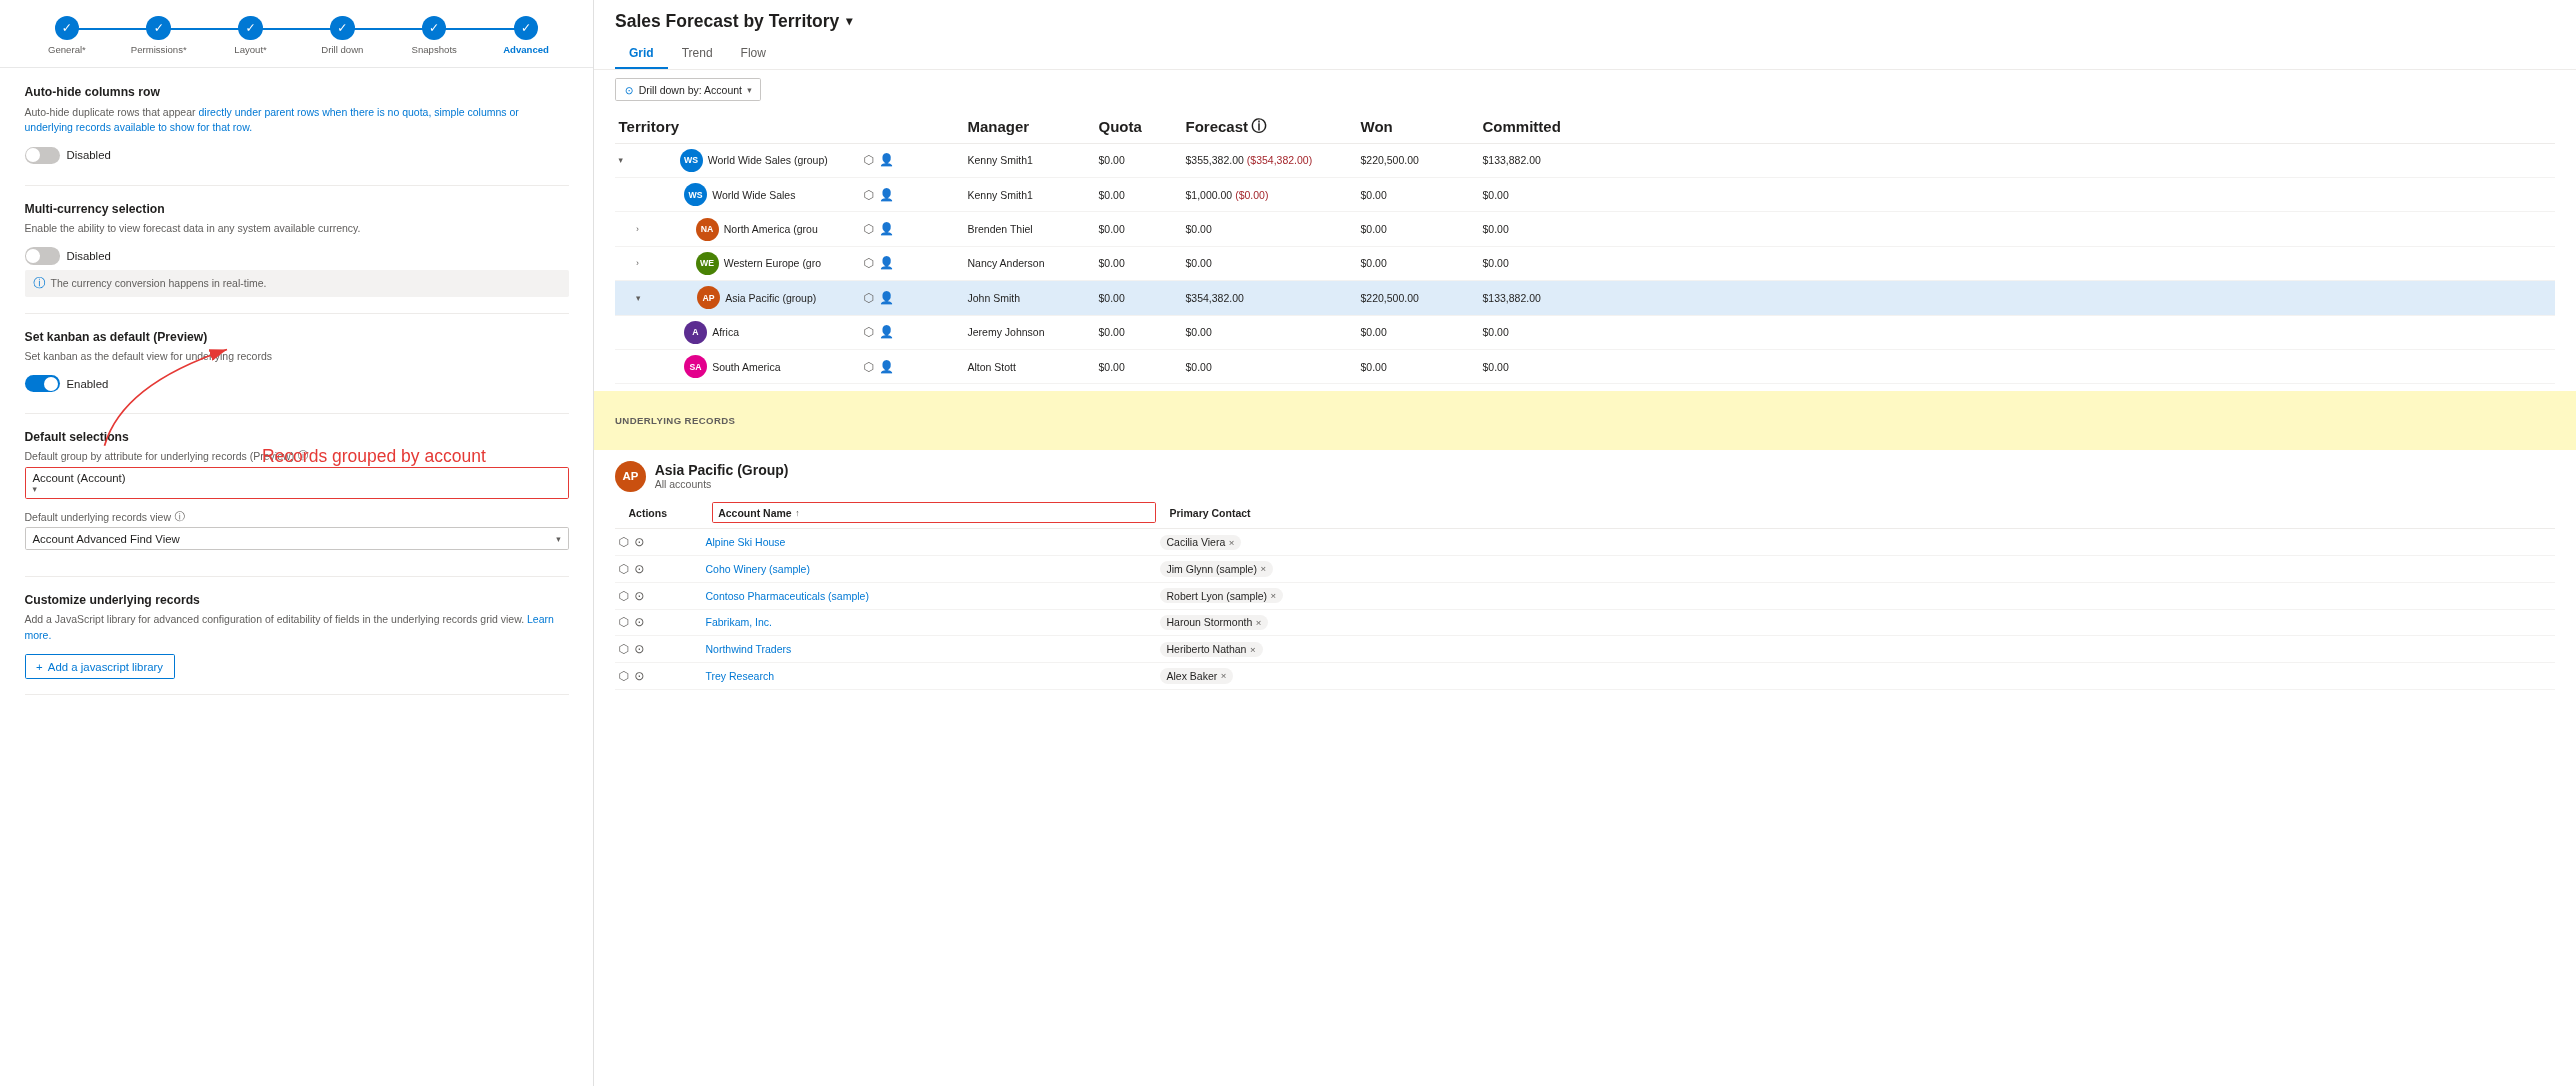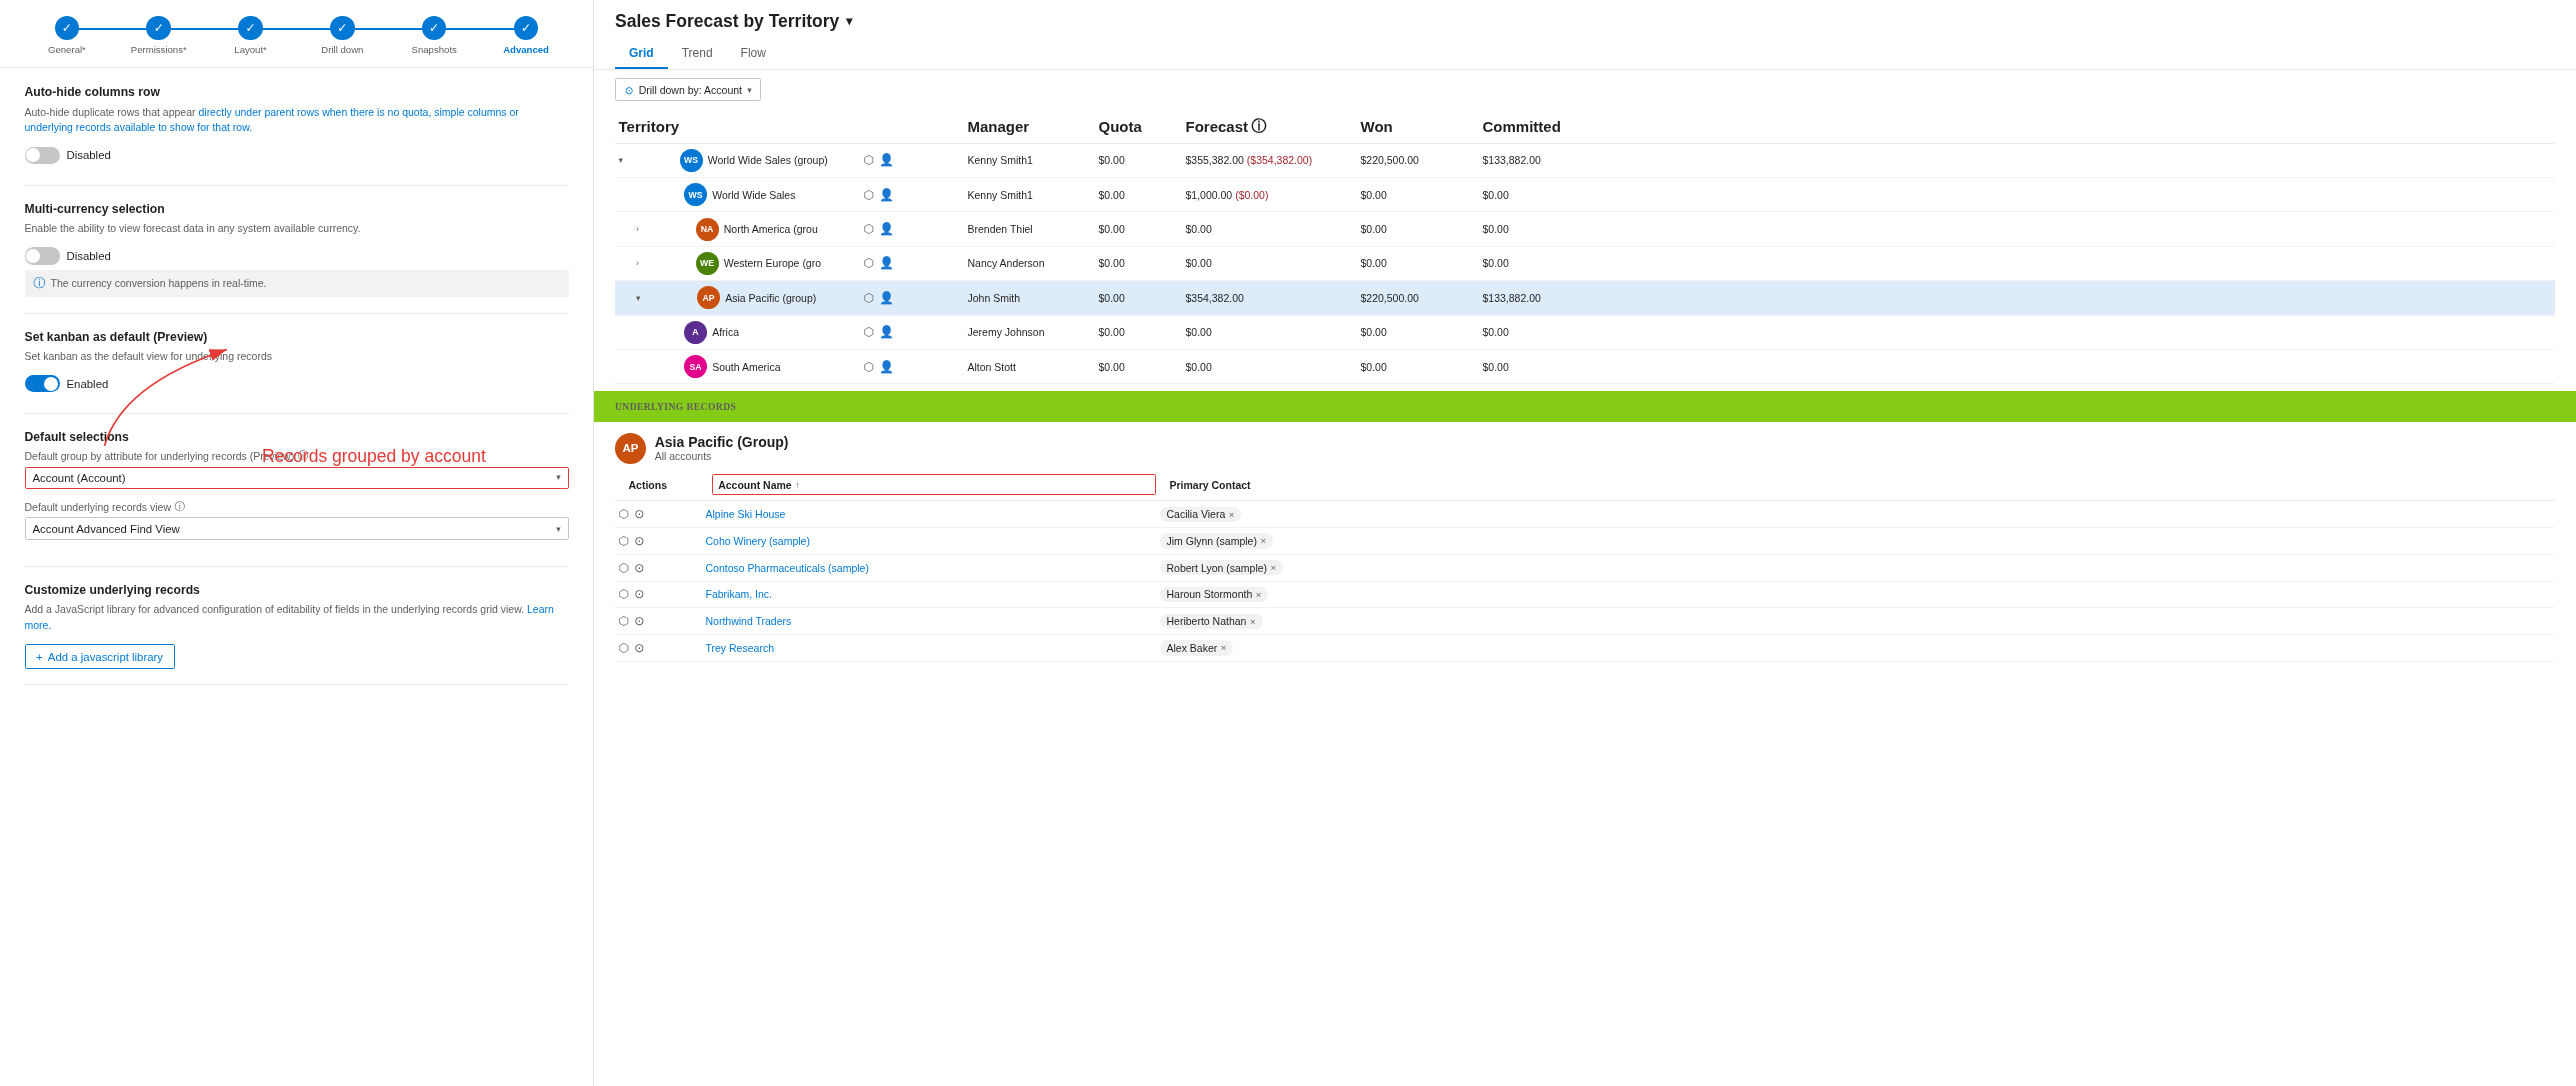--- a/index.html
+++ b/index.html
@@ -32,21 +32,21 @@
     .toggle.off::after { left: 1.7px; }
     .toggle.on::after { left: 19px; }
     .toggle-label { font-size: 11.4px; color: #201f1e; }
 
     
     .info-box { display: flex; align-items: center; gap: 5.2px; background: #f3f2f1; border-radius: 1.7px; padding: 5.2px 8.7px; font-size: 10.5px; color: #605e5c; margin-top: 5.2px; }
     .info-icon { color: #0078d4; font-size: 12.2px; }
 
     
     .field-label { font-size: 10.5px; color: #605e5c; margin-bottom: 3.5px; display: flex; align-items: center; gap: 3.5px; }
-    .dropdown-field { border: 1.7px solid #e53935; border-radius: 1.7px; padding: 4.4px 7px; display: flex; align-items: flex-start; justify-content: space-between; font-size: 11.4px; color: #201f1e; background: #fff; cursor: pointer; margin-bottom: 10.5px; }
+    .dropdown-field { border: 1.7px solid #e53935; border-radius: 1.7px; padding: 4.4px 7px; display: flex; align-items: flex-start; justify-content: space-between; font-size: 11.4px; color: #201f1e; background: #fff; cursor: pointer; margin-bottom: 10.5px; flex-direction: column; }
     .dropdown-field2 { border: 0.9px solid #c8c6c4; border-radius: 1.7px; padding: 4.4px 7px; display: flex; align-items: center; justify-content: space-between; font-size: 11.4px; color: #201f1e; background: #fff; cursor: pointer; margin-bottom: 10.5px; }
     .chevron { font-size: 8.7px; color: #605e5c; }
 
     
     .add-js-btn { display: flex; align-items: center; gap: 5.2px; border: 0.9px solid #0078d4; color: #0078d4; background: #fff; padding: 5.2px 10.5px; border-radius: 1.7px; font-size: 11.4px; cursor: pointer; margin-top: 7px; }
 
     
     .right-panel { flex: 1; overflow-y: auto; background: #fff; }
 
     
@@ -71,21 +71,21 @@
     .grid-cell { font-size: 10.5px; color: #201f1e; padding: 0 3.5px; }
     .territory-cell { display: flex; align-items: center; gap: 5.2px; }
     .avatar-circle { width: 23px; height: 23px; border-radius: 50%; display: flex; align-items: center; justify-content: center; font-size: 8.7px; font-weight: 700; color: #fff; flex-shrink: 0; margin-left: 48px; }
     .action-icons { display: flex; gap: 5.2px; align-items: center; }
     .action-icon { font-size: 12.2px; color: #605e5c; cursor: pointer; }
     .expand-btn { font-size: 8.7px; color: #605e5c; cursor: pointer; margin-right: 3.5px; }
     .negative { color: #a4262c; }
     .forecast-val { font-size: 10.5px; }
 
     
-    .underlying-header { background: #84cc16; padding: 10px 21px; font-size: 9.6px; font-weight: 600; color: #605e5c; letter-spacing: 0.4px; text-transform: uppercase; margin-top: 7px; font-family: Liberation Serif, serif; }
+    .underlying-header { background: #fef9c3; padding: 24px 21px; font-size: 9.6px; font-weight: 600; color: #605e5c; letter-spacing: 0.4px; text-transform: uppercase; margin-top: 7px; }
     .underlying-title { display: flex; align-items: center; gap: 8.7px; padding: 10.5px 21px 5.2px 21px; }
     .underlying-avatar { width: 31px; height: 31px; border-radius: 50%; background: #ca5010; display: flex; align-items: center; justify-content: center; font-size: 11.4px; font-weight: 700; color: #fff; }
     .underlying-name { font-size: 14px; font-weight: 600; color: #201f1e; }
     .underlying-sub { font-size: 10.5px; color: #605e5c; }
 
     
     .under-table { padding: 0 21px; }
     .under-header { display: grid; grid-template-columns: 87px 454px 1fr; padding: 5.2px 0; border-bottom: 1.7px solid #edebe9; }
     .under-header-cell { font-size: 10.5px; font-weight: 600; color: #201f1e; padding: 0 3.5px; display: flex; align-items: center; gap: 3.5px; margin-left: 10px; }
     .under-row { display: grid; grid-template-columns: 87px 454px 1fr; padding: 5.2px 0; border-bottom: 0.9px solid #f3f2f1; align-items: center; }

